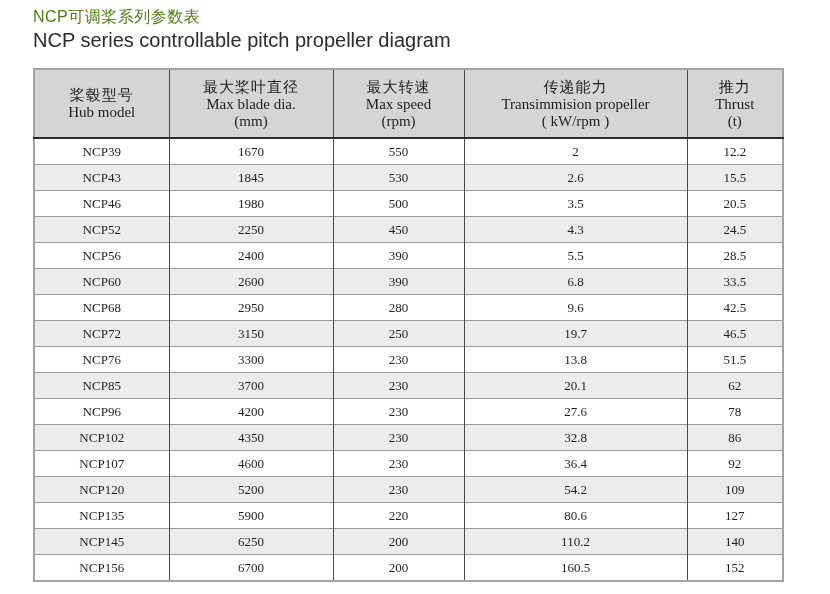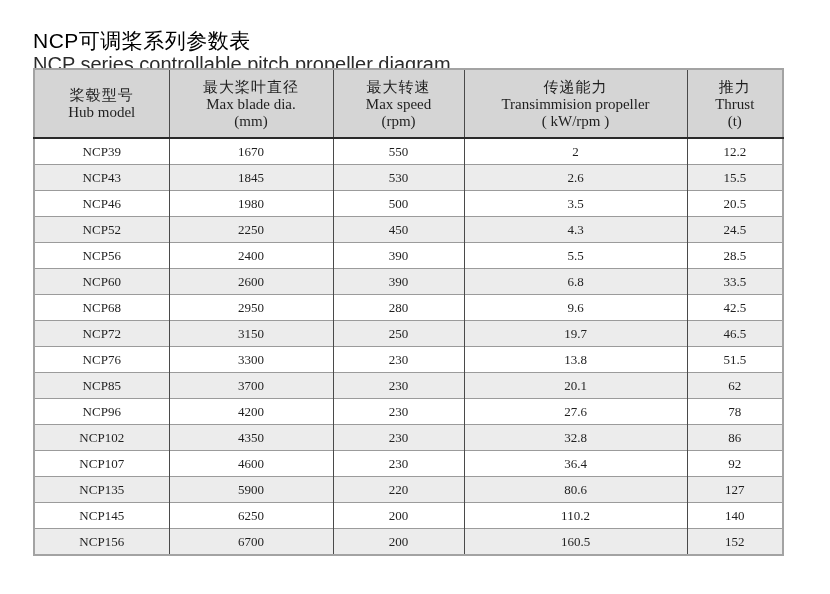--- a/index.html
+++ b/index.html
@@ -15,25 +15,24 @@
     font-family: "Liberation Sans", sans-serif;
     color: #262626;
     overflow: hidden;
   }
   .titles {
     position: absolute;
     left: 33px;
     top: 6px;
   }
   .title-zh {
-    font-size: 21px;
+    font-size: 16px;
     line-height: 22px;
-    color: #000000;
+    color: #4d7c0f;
     letter-spacing: 0.5px;
-    margin-top: 24px;
   }
   .title-en {
     font-size: 20px;
     line-height: 24px;
     color: #2b2b2b;
   }
   table.spec {
     position: absolute;
     left: 33px;
     top: 68px;
@@ -215,20 +214,27 @@
           <td>86</td>
         </tr>
         <tr>
           <td>NCP107</td>
           <td>4600</td>
           <td>230</td>
           <td>36.4</td>
           <td>92</td>
         </tr>
         <tr>
+          <td>NCP120</td>
+          <td>5200</td>
+          <td>230</td>
+          <td>54.2</td>
+          <td>109</td>
+        </tr>
+        <tr>
           <td>NCP135</td>
           <td>5900</td>
           <td>220</td>
           <td>80.6</td>
           <td>127</td>
         </tr>
         <tr>
           <td>NCP145</td>
           <td>6250</td>
           <td>200</td>

